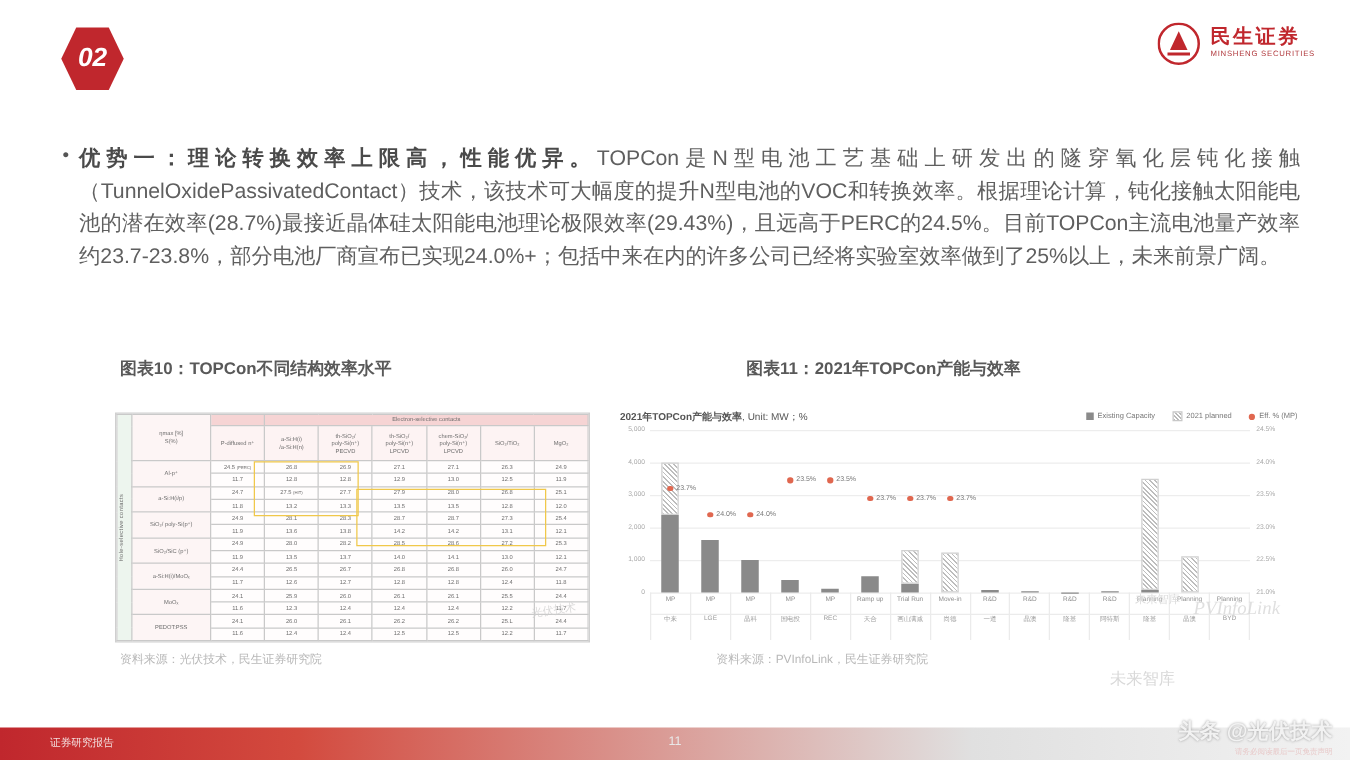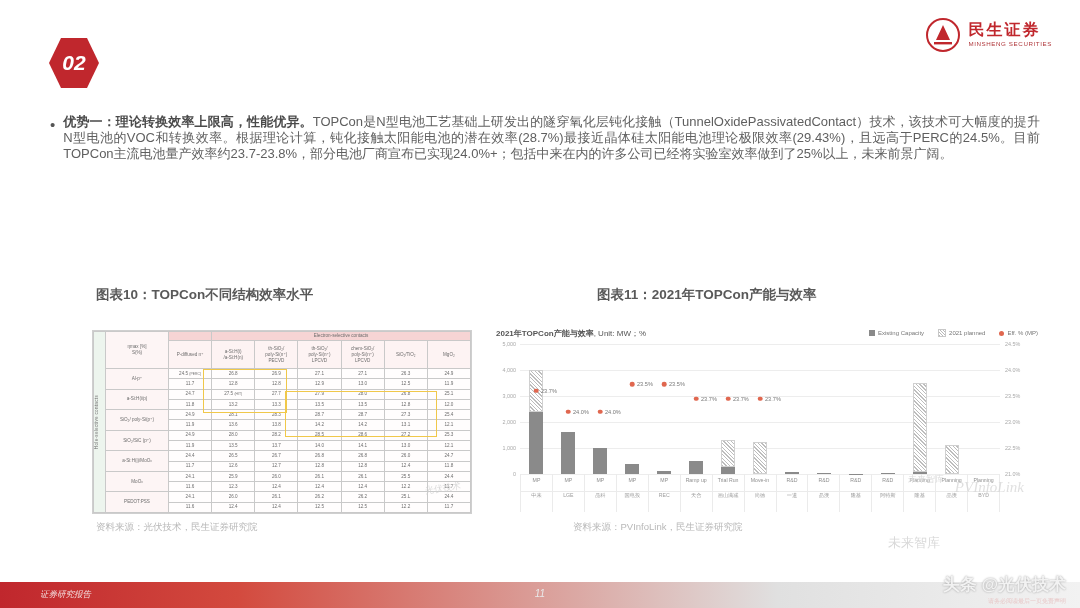--- a/index.html
+++ b/index.html
@@ -12,36 +12,36 @@
   .slide{position:absolute;inset:0;background:#fff;}
 
   
   .logo{position:absolute;right:28px;top:18px;display:flex;align-items:center;gap:8px;}
   .logo-mark{width:34px;height:34px;position:relative;}
   .logo-text{display:flex;flex-direction:column;line-height:1;}
   .logo-cn{font-size:16px;font-weight:bold;color:#c0272d;letter-spacing:2px;}
   .logo-en{font-size:6.2px;color:#b0383c;letter-spacing:.6px;margin-top:3px;}
 
   
-  .title-row{position:absolute;left:48px;top:36px;display:flex;align-items:center;}
+  .title-row{position:absolute;left:48px;top:20px;display:flex;align-items:center;}
   .hex{
     width:52px;height:54px;position:relative;margin-right:16px;
     display:flex;align-items:center;justify-content:center;
   }
   .hex svg{position:absolute;inset:0;}
   .hex span{position:relative;color:#fff;font-size:21px;font-weight:bold;font-style:italic;}
   .page-title{
     font-size:30px;font-weight:bold;color:#c23b3b;letter-spacing:.5px;
     white-space:nowrap;
   }
 
   
   .bullet-wrap{position:absolute;left:50px;top:114px;width:990px;display:flex;}
   .bullet-dot{color:#555;font-size:15px;line-height:22px;margin-right:8px;}
-  .para{font-size:13px;line-height:16px;color:#5f5f5f;text-align:justify;}
+  .para{font-size:17px;line-height:26px;color:#5f5f5f;text-align:justify;}
   .para b{color:#4a4a4a;font-weight:bold;}
 
   
   .fig-cap{position:absolute;font-size:13.5px;font-weight:bold;color:#595959;}
   #cap10{left:96px;top:286px;}
   #cap11{left:597px;top:286px;}
 
   
   .src{position:absolute;font-size:9.5px;color:#b8b8b8;}
   #src10{left:96px;top:521px;}
@@ -114,21 +114,20 @@
 
   
   .wm-big{
     position:absolute;right:140px;bottom:56px;font-size:13px;color:#d9d9d9;
   }
 
   
   .footer{
     position:absolute;left:0;right:0;bottom:0;height:26px;
     background:linear-gradient(90deg,#c0272d 0%,#d34a3e 22%,#e0e0e0 72%,#f2f2f2 100%);
-    font-style:italic;
   }
   .footer-left{position:absolute;left:40px;top:7px;font-size:8.5px;color:#f3dede;}
   .footer-page{position:absolute;left:50%;transform:translateX(-50%);top:6px;font-size:10px;color:#e9e9e9;text-align:center;}
   .toutiao{
     position:absolute;right:14px;bottom:2px;text-align:right;
   }
   .toutiao-main{font-size:17px;font-weight:bold;color:#f2f2f2;text-shadow:0 0 2px #999;}
   .toutiao-sub{font-size:6px;color:#e8c9c9;margin-top:1px;}
 </style>
 </head>

